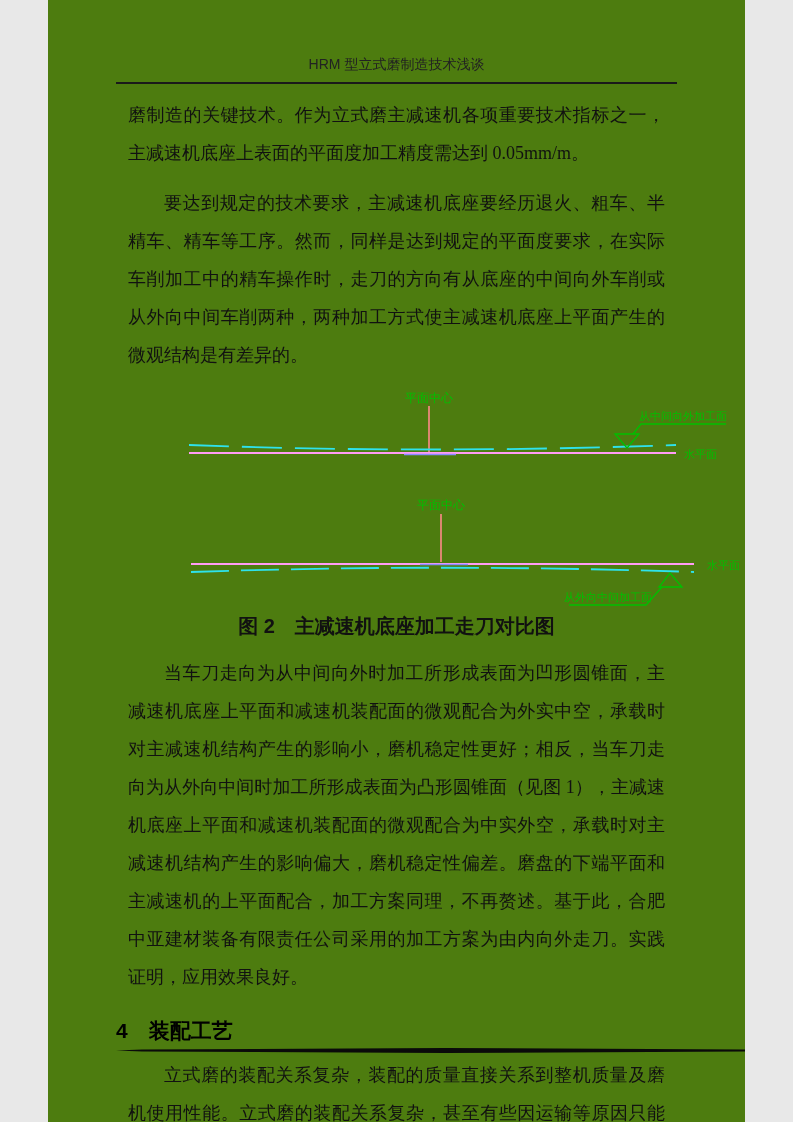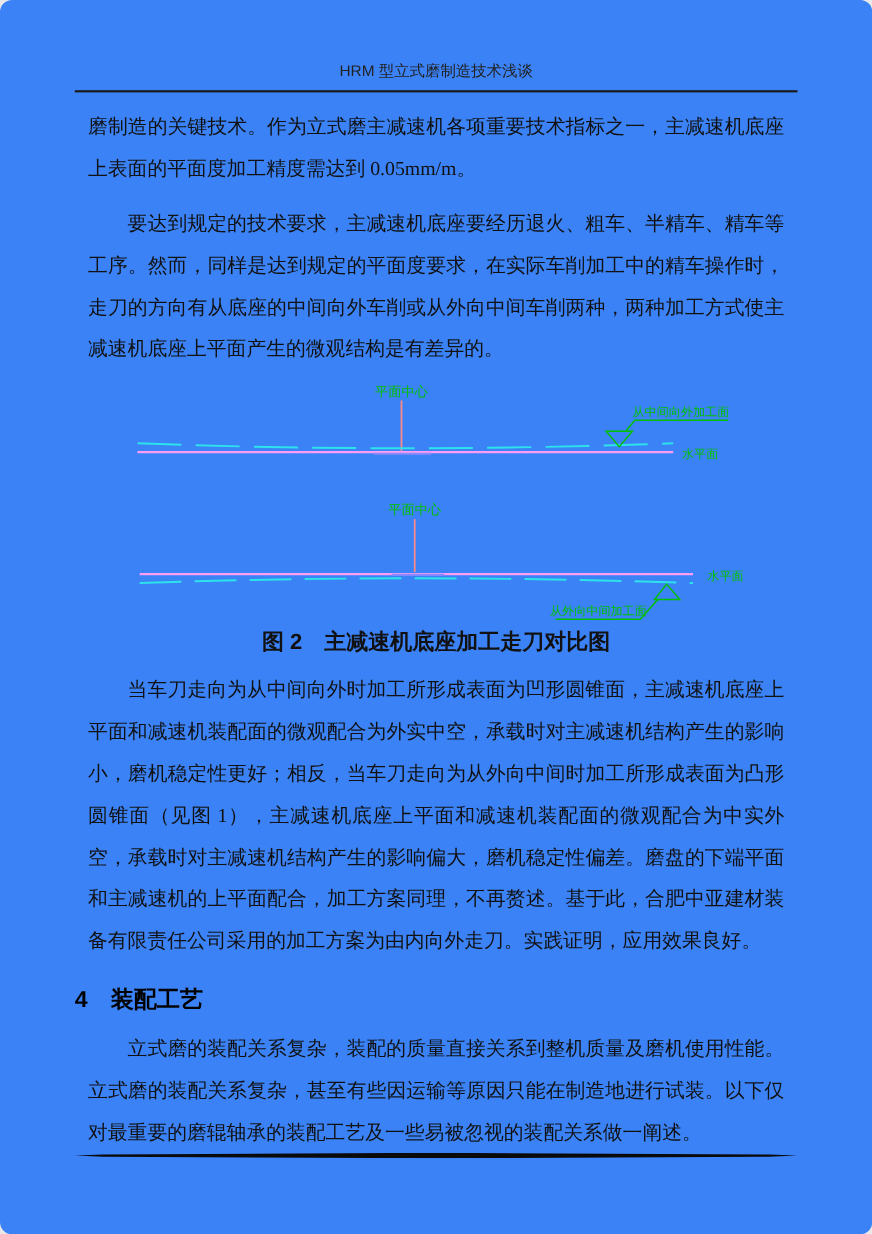--- a/index.html
+++ b/index.html
@@ -1,24 +1,23 @@
 <!DOCTYPE html>
 <html><head>
 <meta charset="utf-8">
 <style>
   html,body { margin:0; padding:0; background:#e8e8e8; }
   .page {
     position:relative;
-    width:793px; height:1122px;
+    width:697px; height:1122px;
     margin:0 auto;
-    background:#3b82f6;
+    background:#4d7c0f;
     font-family:"Liberation Serif", serif;
     color:#111;
     overflow:hidden;
-    border-radius:11px;
   }
   .header-title {
     padding-top:54px;
     text-align:center;
     font-size:14px;
     line-height:20px;
     font-family:"Liberation Sans", sans-serif;
     color:#222;
   }
   .header-rule {
@@ -28,21 +27,21 @@
   }
   .body-text {
     margin:3px 68px 0 68px;
     font-size:18px;
     line-height:38px;
     text-align:justify;
     text-justify:inter-character;
   }
   .body-text p { margin:12px; text-indent:2em; }
   .body-text p.continued { text-indent:0; }
-  figure.diagram { margin:0; }
+  figure.diagram { margin:16px; }
   figure.diagram svg { display:block; }
   figcaption {
     text-align:center;
     font-family:"Liberation Sans", sans-serif;
     font-weight:bold;
     font-size:20px;
     line-height:24px;
     margin-top:2px;
     color:#111;
   }

